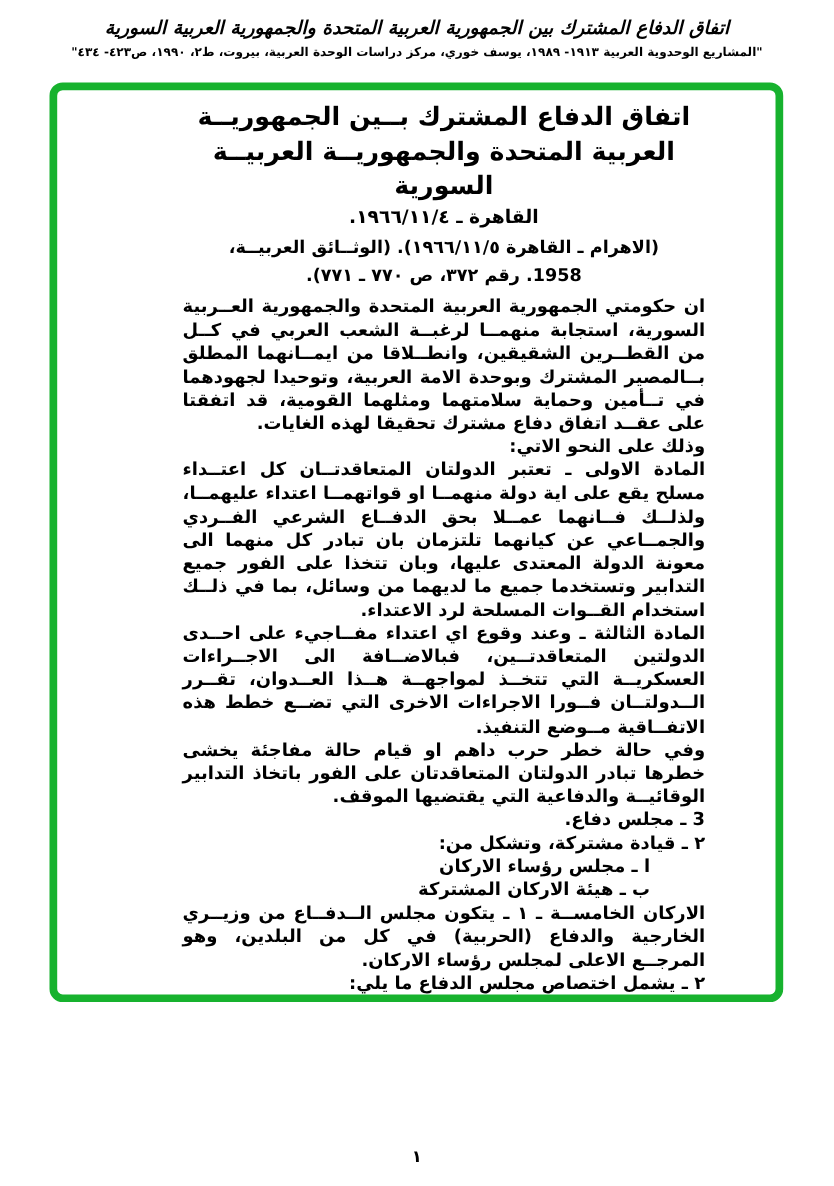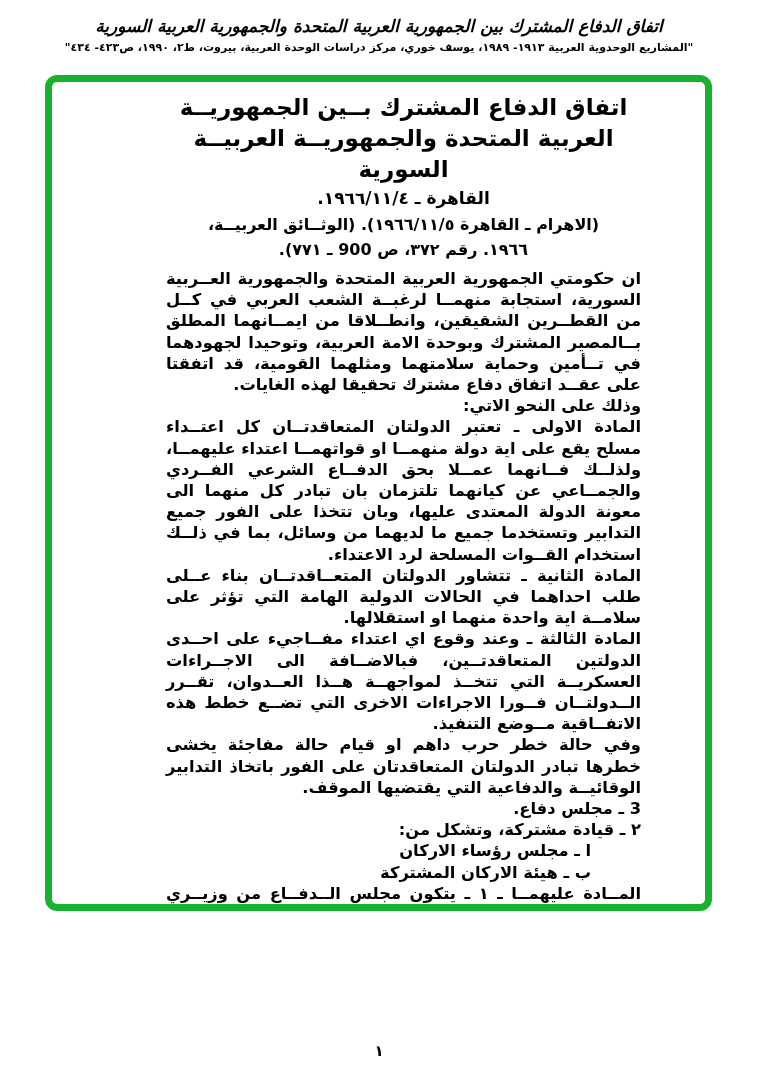--- a/index.html
+++ b/index.html
@@ -122,35 +122,34 @@
       <div class="doc-title">
         <div>اتفاق الدفاع المشترك بــين الجمهوريــة</div>
         <div>العربية المتحدة والجمهوريــة العربيــة</div>
         <div>السورية</div>
       </div>
 
       <div class="doc-date">القاهرة ـ ١٩٦٦/١١/٤.</div>
 
       <div class="doc-source">
         <div>(الاهرام ـ القاهرة ١٩٦٦/١١/٥). (الوثــائق العربيــة،</div>
-        <div>١٩٦٦. رقم ٣٧٢، ص 900 ـ ٧٧١).</div>
+        <div>1958. رقم ٣٧٢، ص ٧٧٠ ـ ٧٧١).</div>
       </div>
 
       <div class="doc-body" id="doc-body">
           <div class="p-body">ان حكومتي الجمهورية العربية المتحدة والجمهورية العــربية السورية، استجابة منهمــا لرغبــة الشعب العربي في كــل من القطــرين الشقيقين، وانطــلاقا من ايمــانهما المطلق بــالمصير المشترك وبوحدة الامة العربية، وتوحيدا لجهودهما في تــأمين وحماية سلامتهما ومثلهما القومية، قد اتفقتا على عقــد اتفاق دفاع مشترك تحقيقا لهذه الغايات.</div>
           <div class="p-body">وذلك على النحو الاتي:</div>
           <div class="p-body"><b class="article">المادة الاولى</b> ـ تعتبر الدولتان المتعاقدتــان كل اعتــداء مسلح يقع على اية دولة منهمــا او قواتهمــا اعتداء عليهمــا، ولذلــك فــانهما عمــلا بحق الدفــاع الشرعي الفــردي والجمــاعي عن كيانهما تلتزمان بان تبادر كل منهما الى معونة الدولة المعتدى عليها، وبان تتخذا على الفور جميع التدابير وتستخدما جميع ما لديهما من وسائل، بما في ذلــك استخدام القــوات المسلحة لرد الاعتداء.</div>
-          <div class="p-body"><b class="article">المادة الثانية</b> ـ تتشاور الدولتان المتعــاقدتــان بناء عــلى طلب احداهما في الحالات الدولية الهامة التي تؤثر على سلامــة اية واحدة منهما او استقلالها.</div>
           <div class="p-body"><b class="article">المادة الثالثة</b> ـ وعند وقوع اي اعتداء مفــاجيء على احــدى الدولتين المتعاقدتــين، فبالاضــافة الى الاجــراءات العسكريــة التي تتخــذ لمواجهــة هــذا العــدوان، تقــرر الــدولتــان فــورا الاجراءات الاخرى التي تضــع خطط هذه الاتفــاقية مــوضع التنفيذ.</div>
           <div class="p-body">وفي حالة خطر حرب داهم او قيام حالة مفاجئة يخشى خطرها تبادر الدولتان المتعاقدتان على الفور باتخاذ التدابير الوقائيــة والدفاعية التي يقتضيها الموقف.</div>
           <div class="p-list1">3 ـ مجلس دفاع.</div>
           <div class="p-list1">٢ ـ قيادة مشتركة، وتشكل من:</div>
           <div class="p-list2">ا ـ مجلس رؤساء الاركان</div>
           <div class="p-list2">ب ـ هيئة الاركان المشتركة</div>
-          <div class="p-body"><b class="article">المــادة عليهمــا</b> ـ ١ ـ يتكون مجلس الــدفــاع من وزيــري الخارجية والدفاع (الحربية) في كل من البلدين، وهو المرجــع الاعلى لمجلس رؤساء الاركان.</div>
+          <div class="p-body"><b class="article">الاركان الخامســة</b> ـ ١ ـ يتكون مجلس الــدفــاع من وزيــري الخارجية والدفاع (الحربية) في كل من البلدين، وهو المرجــع الاعلى لمجلس رؤساء الاركان.</div>
           <div class="p-list0">٢ ـ يشمل اختصاص مجلس الدفاع ما يلي:</div>
         </div>
 
     </div>
   </div>
 
   <div class="page-number">١</div>
 
 </div>
 

